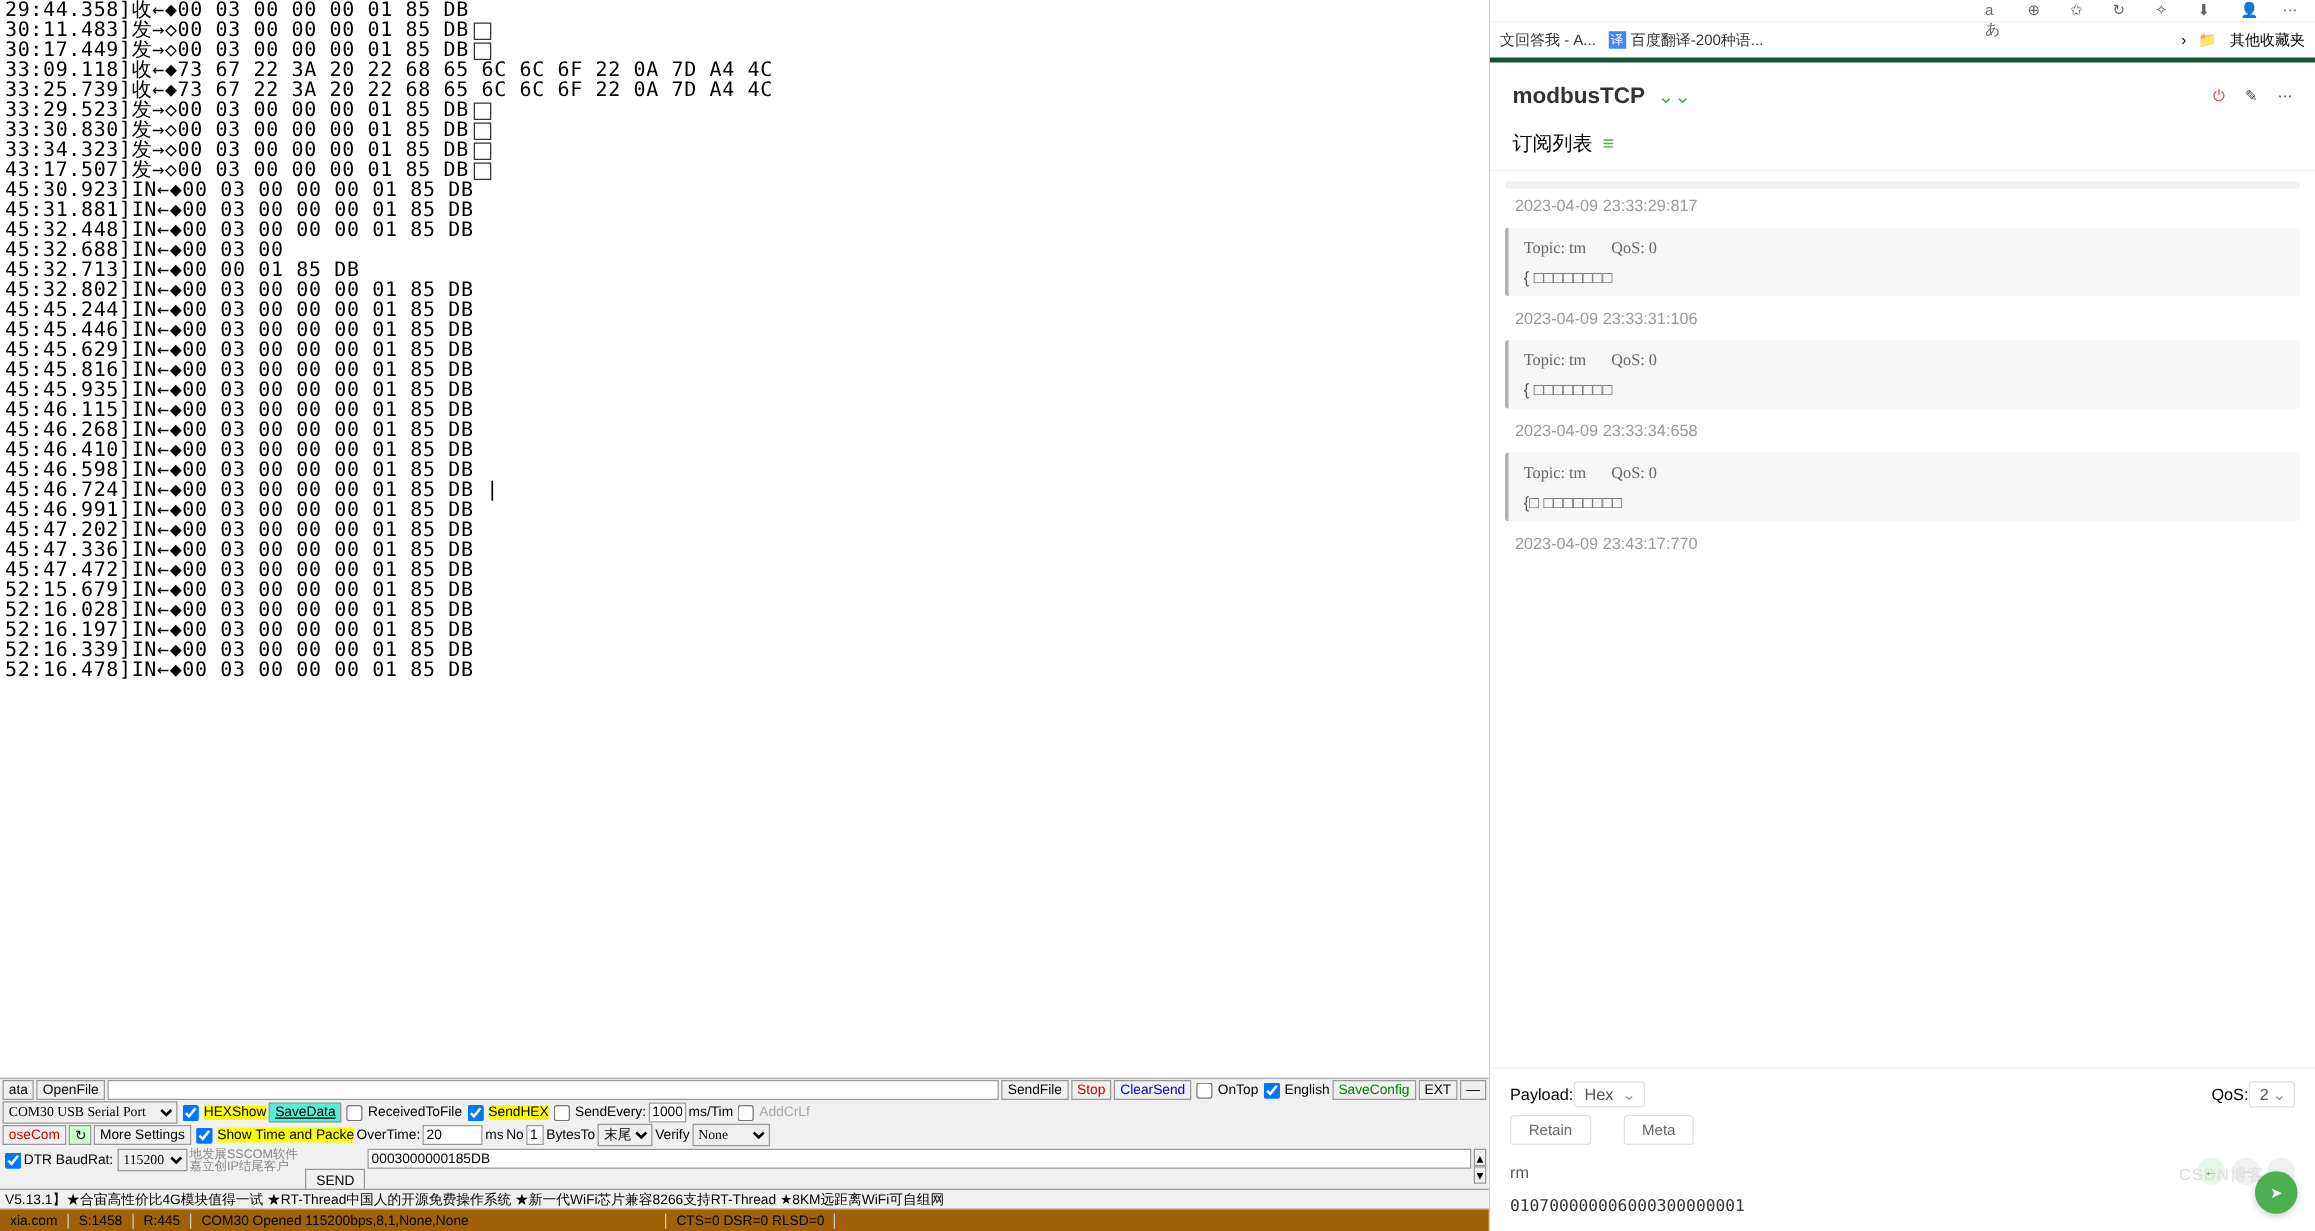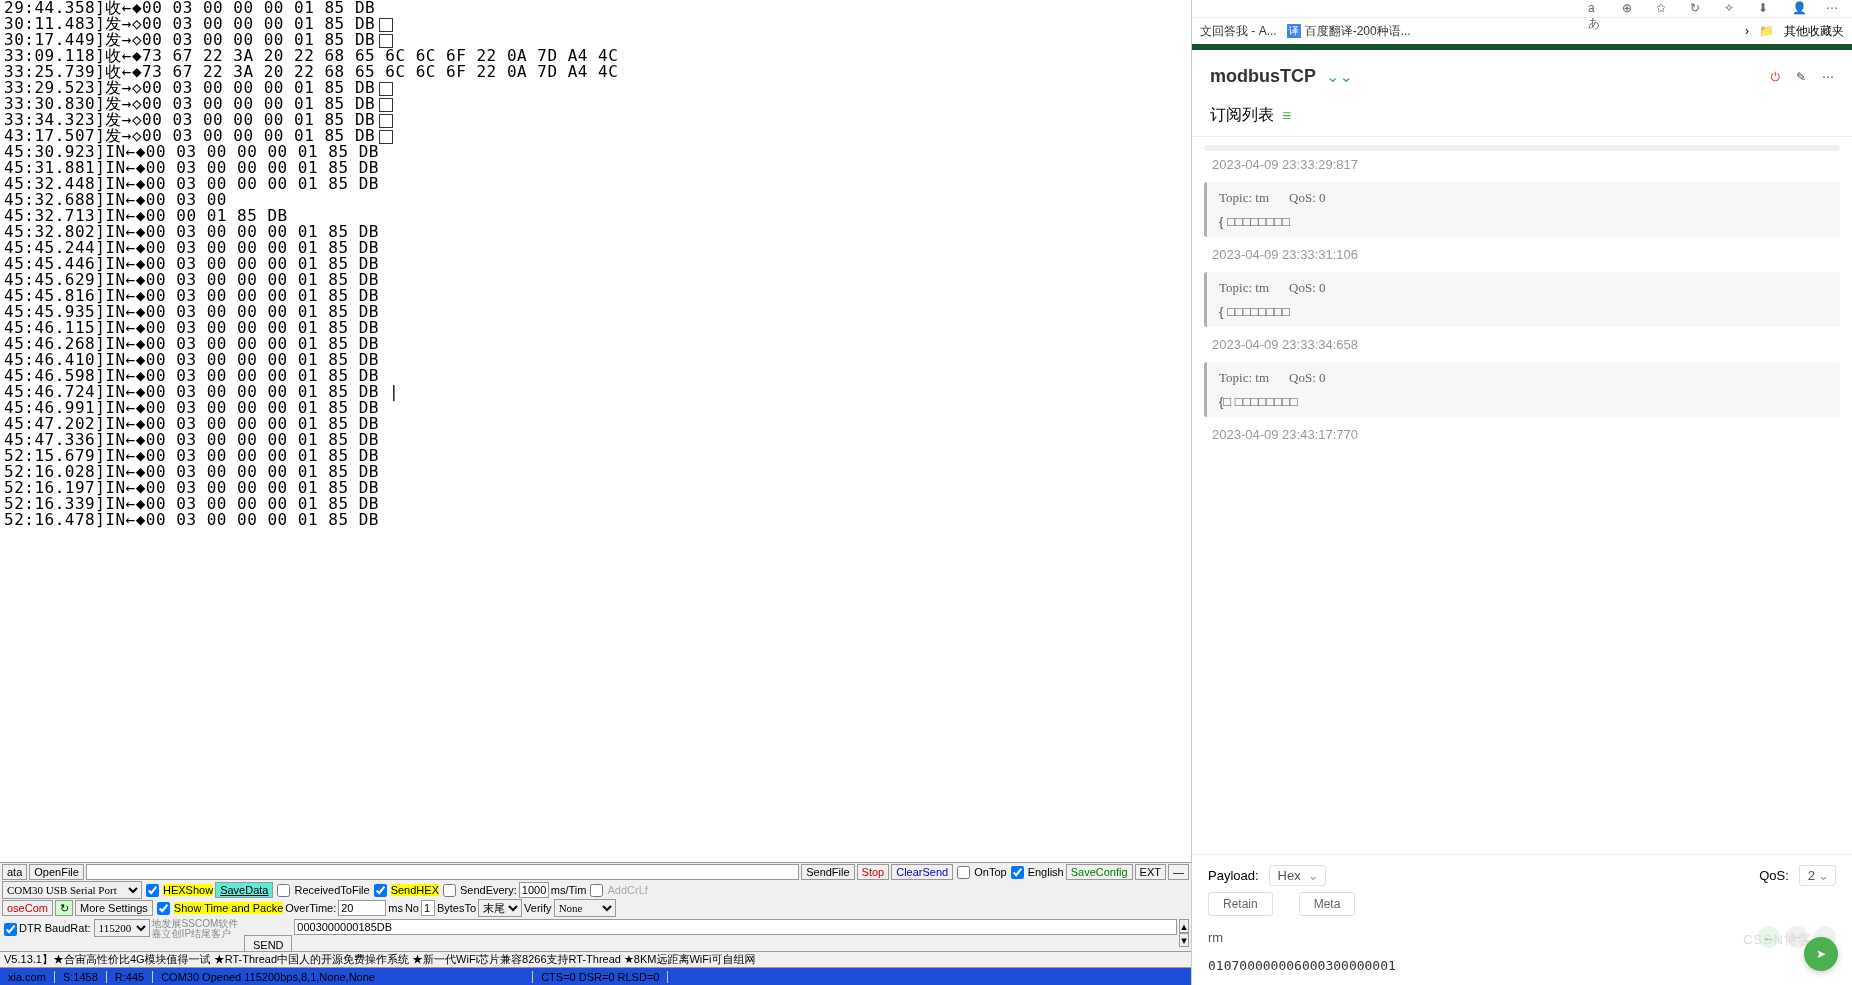--- a/index.html
+++ b/index.html
@@ -13,28 +13,28 @@
 .btn { background: #f0f0f0; border: 1px solid #999; padding: 0 4px; height: 16px; font-size: 11px; cursor: pointer; font-family: inherit; }
 .btn-yellow { background: #5eead4; text-decoration: underline; }
 .btn-green { color: #008000; }
 .btn-blue { color: #0000cc; }
 .btn-red { color: #cc0000; }
 input[type="text"] { border: 1px solid #999; height: 16px; font-size: 11px; padding: 0 2px; font-family: inherit; }
 select { border: 1px solid #999; height: 18px; font-size: 11px; font-family: Liberation Serif, serif; }
 input[type="checkbox"] { vertical-align: middle; margin: 0 2px; }
 .send-btn { width: 48px; height: 20px; background: #f0f0f0; border: 1px solid #999; font-size: 11px; }
 .hex-input { flex: 1; height: 28px; }
-.status-bar { background: #1d4ed8; border-top: 1px solid #999; height: 18px; display: flex; align-items: center; font-size: 11px; }
+.status-bar { background: #a16207; border-top: 1px solid #999; height: 18px; display: flex; align-items: center; font-size: 11px; }
 .status-bar span { padding: 0 8px; border-right: 1px solid #ccc; }
 .marquee { background: #f0f0f0; border-top: 1px solid #999; height: 16px; font-size: 11px; padding: 0 4px; white-space: nowrap; overflow: hidden; }
 
 .right-panel { flex: 0 0 660px; display: flex; flex-direction: column; background: #fff; }
 .browser-top { height: 18px; display: flex; align-items: center; justify-content: flex-end; gap: 18px; padding: 0 10px; border-bottom: 1px solid #eee; }
 .browser-top .ico { width: 16px; height: 16px; color: #666; cursor: pointer; }
-.tabs-bar { height: 32px; display: flex; align-items: center; padding: 0 8px; gap: 10px; border-bottom: 6px solid #14532d; font-size: 12px; }
+.tabs-bar { height: 32px; display: flex; align-items: center; padding: 0 8px; gap: 10px; border-bottom: 4px solid #14532d; font-size: 12px; }
 .tab-item { display: flex; align-items: center; gap: 4px; color: #333; cursor: pointer; }
 .tabs-right { margin-left: auto; display: flex; align-items: center; gap: 10px; }
 .folder-ico { color: #e8a33d; }
 
 .mqtt-header { padding: 16px 18px 8px; display: flex; align-items: center; gap: 10px; }
 .mqtt-title { font-size: 18px; font-weight: 700; color: #333; }
 .chevron-green { color: #4caf50; font-size: 16px; }
 .mqtt-header-right { margin-left: auto; display: flex; gap: 16px; align-items: center; }
 .power-ico { color: #e53935; cursor: pointer; }
 .edit-ico, .more-ico { color: #444; cursor: pointer; }
@@ -42,21 +42,21 @@
 .sub-header { padding: 10px 18px; display: flex; align-items: center; gap: 8px; font-size: 16px; border-bottom: 1px solid #eee; }
 .sub-ico { color: #4caf50; }
 
 .messages { flex: 1; overflow-y: auto; padding: 8px 12px; }
 .msg-time { color: #999; font-size: 13px; padding: 4px 8px; }
 .msg-card { background: #f7f7f7; border-left: 3px solid #b0b0b0; border-radius: 3px; padding: 8px 12px; margin: 6px 0; }
 .msg-top { display: flex; gap: 20px; color: #666; font-size: 13px; margin-bottom: 8px; font-family: Liberation Serif, serif; }
 .msg-body { display: flex; align-items: center; gap: 12px; font-size: 13px; color: #555; }
 .msg-card-bar { height: 6px; background: #f0f0f0; border-radius: 3px; margin-bottom: 2px; }
 
-.payload-row { padding: 10px 16px 6px; display: flex; align-items: center; gap: 10px; border-top: 1px solid #eee; font-size: 13px; }
+.payload-row { padding: 10px 16px 6px; display: flex; align-items: center; border-top: 1px solid #eee; font-size: 13px; }
 .sel { border: 1px solid #e0e0e0; border-radius: 3px; padding: 2px 24px 2px 8px; font-size: 13px; color: #555; position: relative; background: #fff; }
 .sel::after { content: "⌄"; position: absolute; right: 6px; top: 2px; color: #999; }
 .opts-row { padding: 0 16px 10px; display: flex; gap: 26px; }
 .opt-btn { border: 1px solid #e0e0e0; border-radius: 3px; padding: 4px 14px; font-size: 12px; color: #666; cursor: pointer; background: #fff; }
 
 .rm-row { padding: 0 16px 6px; font-size: 13px; color: #555; display: flex; align-items: center; }
 .rm-right { margin-left: auto; display: flex; gap: 6px; }
 .circ-btn { width: 22px; height: 22px; border-radius: 50%; display: flex; align-items: center; justify-content: center; font-size: 12px; cursor: pointer; }
 .circ-back { background: #e8f5e9; color: #4caf50; }
 .circ-dis { background: #f0f0f0; color: #ccc; }
@@ -92,20 +92,21 @@
       <div class="log-line">45:45.816]IN←◆00 03 00 00 00 01 85 DB</div>
       <div class="log-line">45:45.935]IN←◆00 03 00 00 00 01 85 DB</div>
       <div class="log-line">45:46.115]IN←◆00 03 00 00 00 01 85 DB</div>
       <div class="log-line">45:46.268]IN←◆00 03 00 00 00 01 85 DB</div>
       <div class="log-line">45:46.410]IN←◆00 03 00 00 00 01 85 DB</div>
       <div class="log-line">45:46.598]IN←◆00 03 00 00 00 01 85 DB</div>
       <div class="log-line">45:46.724]IN←◆00 03 00 00 00 01 85 DB |</div>
       <div class="log-line">45:46.991]IN←◆00 03 00 00 00 01 85 DB</div>
       <div class="log-line">45:47.202]IN←◆00 03 00 00 00 01 85 DB</div>
       <div class="log-line">45:47.336]IN←◆00 03 00 00 00 01 85 DB</div>
+      <div class="log-line">45:47.472]IN←◆00 03 00 00 00 01 85 DB</div>
       <div class="log-line">52:15.679]IN←◆00 03 00 00 00 01 85 DB</div>
       <div class="log-line">52:16.028]IN←◆00 03 00 00 00 01 85 DB</div>
       <div class="log-line">52:16.197]IN←◆00 03 00 00 00 01 85 DB</div>
       <div class="log-line">52:16.339]IN←◆00 03 00 00 00 01 85 DB</div>
       <div class="log-line">52:16.478]IN←◆00 03 00 00 00 01 85 DB</div>
     </div>
   <div class="controls">
     <div class="control-row">
       <button class="btn">ata</button>
       <button class="btn">OpenFile</button>

